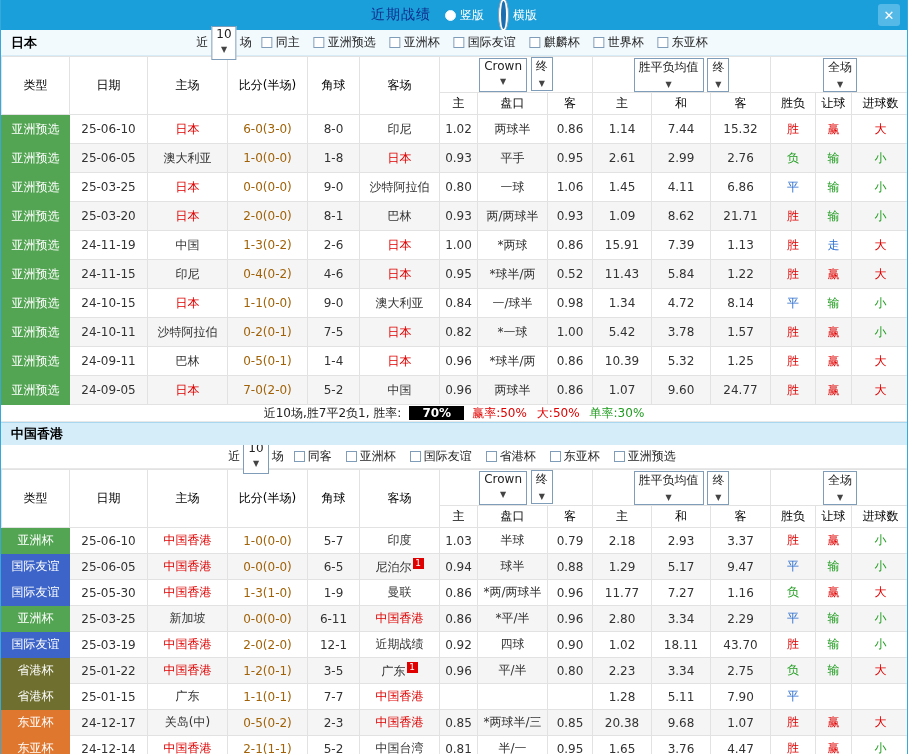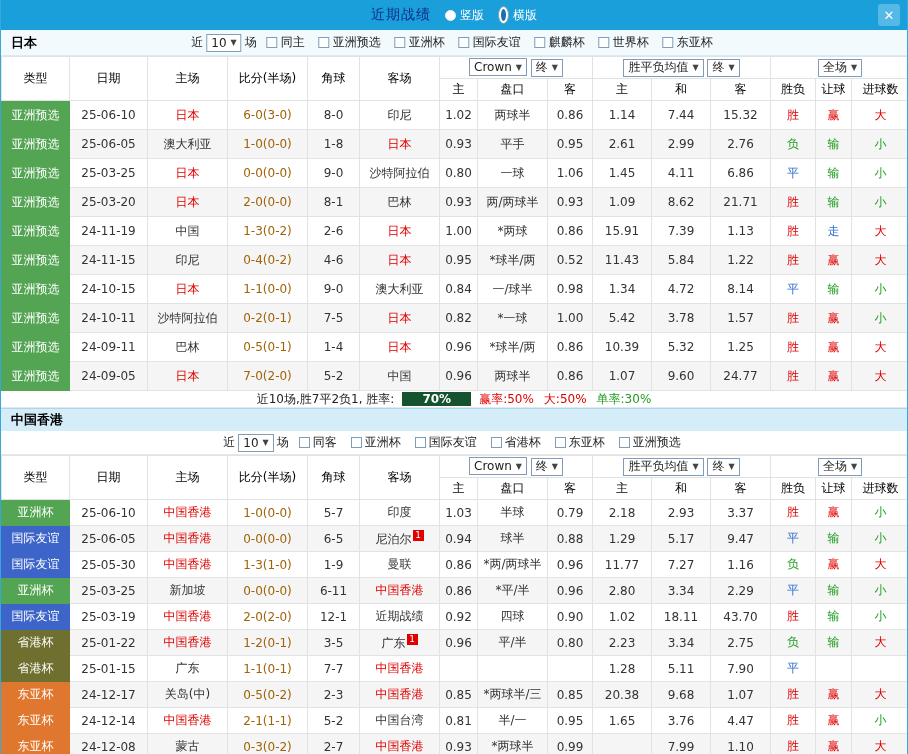--- a/index.html
+++ b/index.html
@@ -18,21 +18,21 @@
 
   
   .bar { display:flex; align-items:center; padding:0 10px; position:relative; }
   .japan-bar { height:26px; background:#F2FAFE; border-bottom:1px solid #D8ECF7; }
   .hk-bar { height:23px; background:#D5ECF9; border-top:1px solid #A9D7EF; }
   .team-name { font-weight:bold; font-size:13px; color:#000; }
   .controls { position:absolute; left:50%; transform:translateX(-50%); display:flex; align-items:center; white-space:nowrap; }
   .controls-row { height:24px; display:flex; align-items:center; justify-content:center; background:#fff; border-bottom:1px solid #E8E8E8; }
   .lbl { font-size:12px; color:#222; margin:0 3px; }
   .sel { display:inline-flex; align-items:center; gap:4px; border:1px solid #7F9DB9; background:#fff; padding:0 4px;
-         height:18px; font-size:12px; color:#222; cursor:pointer; white-space:nowrap; }
+         height:34px; font-size:12px; color:#222; cursor:pointer; white-space:nowrap;flex-direction:column; }
   .arr { font-size:8px; color:#444; }
   .chk { display:inline-flex; align-items:center; gap:3px; font-size:12px; color:#222; margin:0 7px; cursor:pointer; }
   .box { width:11px; height:11px; border:1px solid #7F9DB9; background:#fff; display:inline-block; }
 
   
   table { border-collapse:collapse; table-layout:fixed; width:908px; }
   th, td { border:1px solid #E2E2E2; font-size:12px; text-align:center; padding:0 1px; overflow:hidden; white-space:nowrap; color:#333; }
   thead tr { height:22px; background:#fff; }
   thead th { font-weight:normal; color:#000; }
   .jp-body tr { height:29px; }
@@ -47,21 +47,21 @@
 
   .score { color:#a16207; }
   .hot { color:#E00000; }
   .t-red { color:#E00000; } .t-green { color:#1F9C1F; } .t-blue { color:#2E6FD0; }
   .badge1 { display:inline-block; background:#E00000; color:#fff; font-size:9px; line-height:11px; width:11px; height:11px;
             text-align:center; vertical-align:super; margin-left:1px; }
 
   
   .summary { height:17px; display:flex; align-items:center; justify-content:center; gap:8px; font-size:12px; color:#222;
              background:#fff; border-bottom:1px solid #E8E8E8; }
-  .rate-badge { background:#14532d; color:#fff; padding:0 20px; font-weight:bold; font-size:12px; }
+  .rate-badge { background:#000000; color:#fff; padding:0 13px; font-weight:bold; font-size:12px; }
   .sum-stats { display:inline-flex; gap:10px; }
 </style>
 </head>
 <body>
 
 <div class="app">
 
   <div class="titlebar">
     <span class="title">近期战绩</span>
     <label class="radio">

